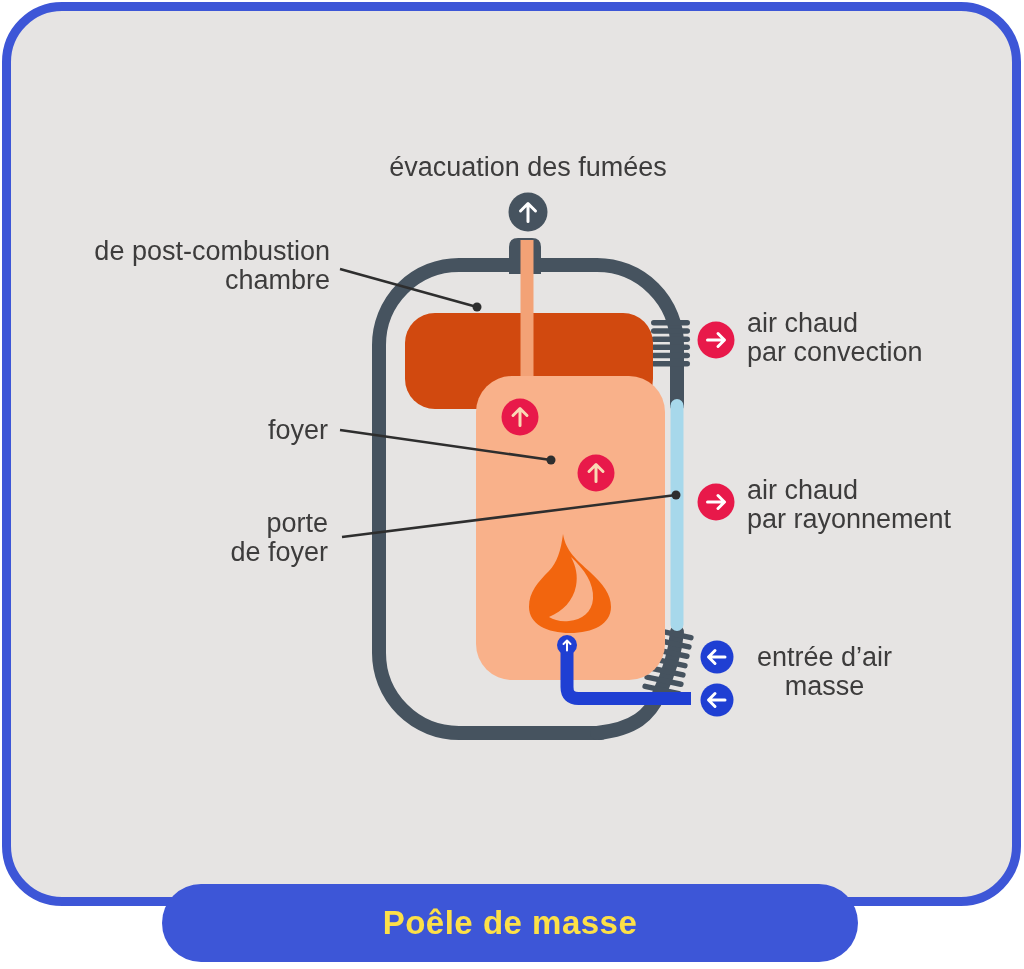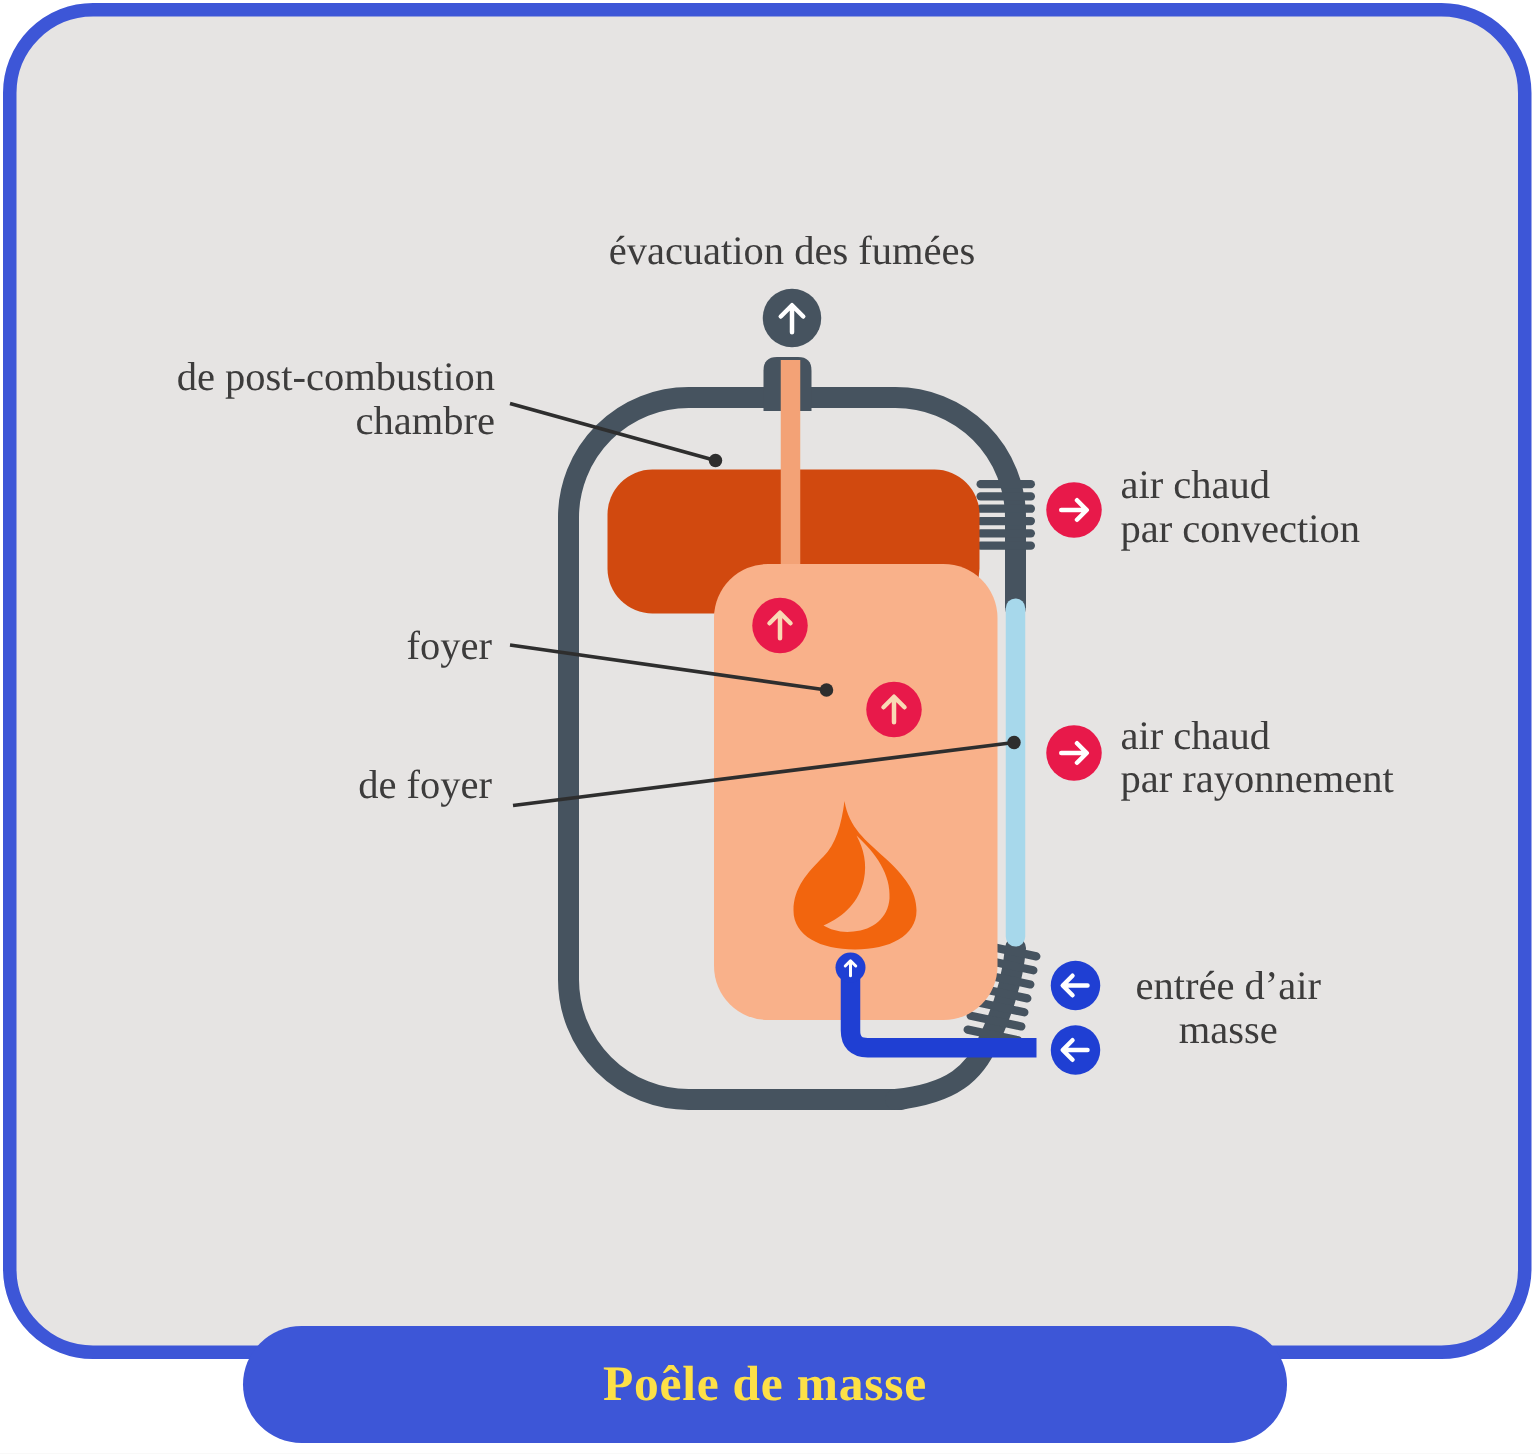--- a/index.html
+++ b/index.html
@@ -1,18 +1,18 @@
 <!DOCTYPE html>
 <html><head>
 <meta charset="utf-8">
 <style>
   html,body { margin:0; padding:0; background:#ffffff; }
   .canvas {
     position:relative; width:1024px; height:969px;
-    font-family:Liberation Serif, serif;
+    font-family:Liberation Sans, sans-serif;
     overflow:hidden;
   }
   .card {
     position:absolute; left:2px; top:2px; width:1019px; height:904px;
     box-sizing:border-box;
     background:#e6e4e3;
     border:9px solid #3d56d7;
     border-radius:60px;
   }
   svg.diagram { position:absolute; left:0; top:0; }
@@ -131,20 +131,21 @@
   <div class="label align-center" style="left:328px; top:153px; width:400px;">évacuation des fumées</div>
 
   <div class="label align-right" style="left:30px; top:237px; width:300px;">
     <div>de post-combustion</div>
     <div>chambre</div>
   </div>
 
   <div class="label align-right" style="left:28px; top:416px; width:300px;">foyer</div>
 
   <div class="label align-right" style="left:28px; top:509px; width:300px;">
+    <div>porte</div>
     <div>de foyer</div>
   </div>
 
   <div class="label" style="left:747px; top:309px;">
     <div>air chaud</div>
     <div>par convection</div>
   </div>
 
   <div class="label" style="left:747px; top:476px;">
     <div>air chaud</div>

